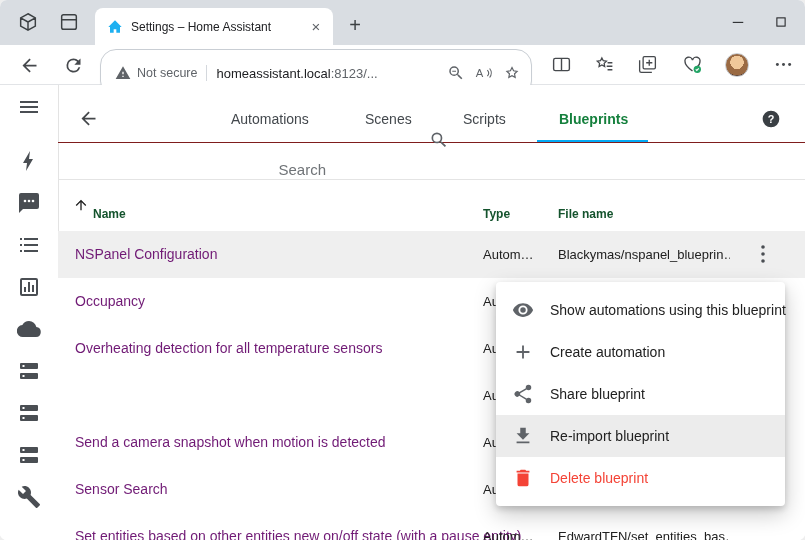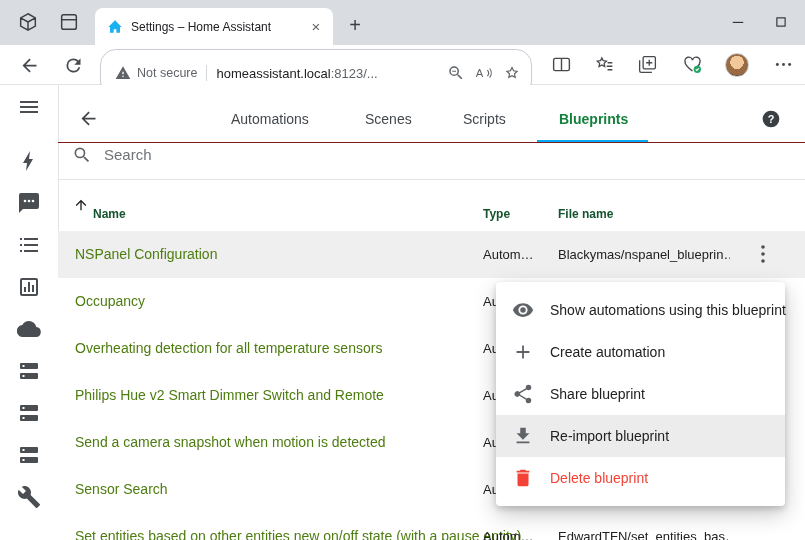--- a/index.html
+++ b/index.html
@@ -1,17 +1,17 @@
 <!DOCTYPE html>
 <html><head>
 <meta charset="utf-8">
 <style>
   html,body{margin:0;padding:0;background:#eee;}
   #stage{position:relative;width:805px;height:540px;background:#fff;overflow:hidden;
-         font-family:"Liberation Sans",sans-serif;-webkit-font-smoothing:antialiased;}
+         font-family:"Liberation Sans",sans-serif;border-radius:7px;-webkit-font-smoothing:antialiased;}
   svg{display:block;}
 
   
   .titlebar{position:absolute;left:0;top:0;width:805px;height:45px;background:#d9dde2;}
   .tb-icon{position:absolute;top:11px;width:22px;height:22px;color:#3c4043;}
   .tab{position:absolute;left:95px;top:8px;width:238px;height:37px;background:#fff;
        border-radius:8px 8px 0 0;display:flex;align-items:center;gap:8px;
        padding:0 8px 0 12px;box-sizing:border-box;}
   .tab-title{flex:1;font-size:12px;color:#202124;white-space:nowrap;overflow:hidden;text-overflow:ellipsis;}
   .tab-close{font-size:15px;color:#5f6368;width:18px;height:18px;line-height:18px;text-align:center;border-radius:4px;}
@@ -37,32 +37,32 @@
   .ha{position:absolute;left:0;top:85px;width:805px;height:455px;background:#fff;}
   .sidebar{position:absolute;left:0;top:0;width:58px;height:455px;border-right:1px solid #e3e3e3;background:#fff;}
   .sb-icon{position:absolute;left:17px;width:24px;height:24px;color:#4a4e53;}
 
   .ha-header{position:absolute;left:58px;top:12px;width:747px;height:45px;border-bottom:1px solid #7f1d1d;}
   .ha-tab{position:absolute;top:14px;font-size:14px;color:#43484d;white-space:nowrap;}
   .ha-tab.active{color:#15803d;font-weight:bold;}
   .ha-underline{position:absolute;left:479px;top:43px;width:111px;height:2px;background:#03a9f4;}
 
   .search-row{position:absolute;left:58px;top:45px;width:747px;height:50px;border-bottom:1px solid #e4e4e4;
-              display:flex;align-items:center;box-sizing:border-box;padding-left:14px;gap:10px;}
+              display:flex;align-items:center;box-sizing:border-box;padding-left:14px;gap:10px;flex-direction:column;}
   .search-input{border:none;outline:none;font-size:15px;color:#212121;width:320px;
                 font-family:"Liberation Sans",sans-serif;background:transparent;}
   .search-input::placeholder{color:#6f7377;}
 
   .thead{position:absolute;left:58px;top:95px;width:747px;height:51px;border-bottom:1px solid #e4e4e4;}
   .th{position:absolute;font-size:12px;font-weight:bold;color:#14532d;top:27px;white-space:nowrap;}
   .sort-ico{position:absolute;left:15px;top:17px;width:16px;height:16px;color:#212121;}
 
   .trow{position:absolute;left:58px;width:747px;height:47px;border-bottom:1px solid #e9e9e9;background:#fff;}
   .trow.selected{background:#efefef;}
-  .cell-name{position:absolute;left:17px;top:15px;font-size:14px;color:#4d7c0f;white-space:nowrap;}
+  .cell-name{position:absolute;left:17px;top:15px;font-size:14px;color:#701a75;white-space:nowrap;}
   .cell-type{position:absolute;left:425px;top:16px;font-size:13px;color:#212121;width:60px;
              white-space:nowrap;overflow:hidden;}
   .cell-file{position:absolute;left:500px;top:16px;font-size:13px;color:#212121;width:172px;
              white-space:nowrap;overflow:hidden;}
   .kebab{position:absolute;left:693px;top:11px;width:24px;height:24px;color:#4a4e53;}
 
   .menu{position:absolute;left:496px;top:282px;width:289px;background:#fff;border-radius:4px;
         box-shadow:0 3px 6px rgba(0,0,0,.16),0 8px 22px rgba(0,0,0,.22);padding:7px 0;z-index:10;}
   .mi{height:42px;display:flex;align-items:center;gap:16px;padding:0 12px 0 16px;font-size:14px;color:#212121;}
   .mi .mi-ico{width:22px;height:22px;color:#5f6368;flex:none;}
@@ -308,21 +308,20 @@
       <span class="cell-name">Occupancy</span>
       <span class="cell-type">Autom…</span>
       <span class="cell-file"></span>
     </div>
     <div class="trow" style="top:240px">
       <span class="cell-name">Overheating detection for all temperature sensors</span>
       <span class="cell-type">Autom…</span>
       <span class="cell-file"></span>
     </div>
     <div class="trow" style="top:287px">
-      <span class="cell-name">Philips Hue v2 Smart Dimmer Switch and Remote</span>
       <span class="cell-type">Autom…</span>
       <span class="cell-file"></span>
     </div>
     <div class="trow" style="top:334px">
       <span class="cell-name">Send a camera snapshot when motion is detected</span>
       <span class="cell-type">Autom…</span>
       <span class="cell-file"></span>
     </div>
     <div class="trow" style="top:381px">
       <span class="cell-name">Sensor Search</span>

